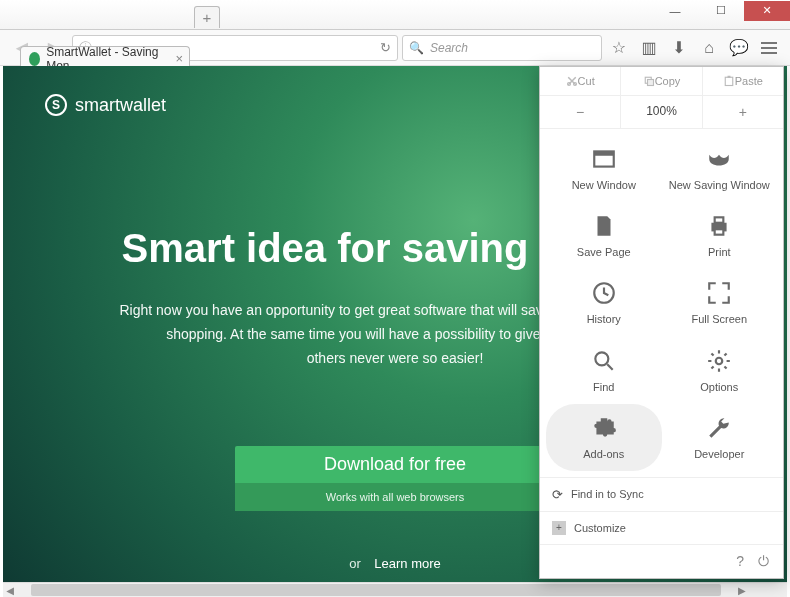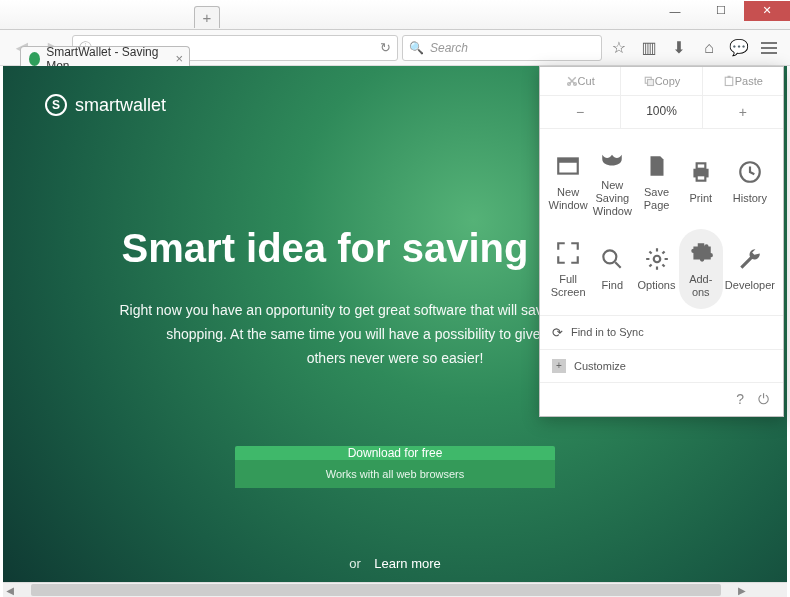--- a/index.html
+++ b/index.html
@@ -27,37 +27,37 @@
 
 
 .page { position: absolute; top: 66px; left: 3px; right: 3px; bottom: 15px; overflow:hidden;
   background: radial-gradient(circle at 60% 30%, #55b277 0%, #2f8a5a 30%, #1a5d45 70%, #0f3a33 100%); }
 .logo { position:absolute; top:28px; left:42px; color:#fff; font-size:18px; display:flex; align-items:center; gap:8px; }
 .logo .mark { width:22px; height:22px; border:2px solid #fff; border-radius:50%; display:flex; align-items:center; justify-content:center; font-size:12px; font-weight:bold; }
 .hero { position:absolute; top:160px; left:0; right:0; text-align:center; color:#fff; }
 .hero h1 { font-size:40px; font-weight:600; }
 .hero p { margin-top:28px; font-size:14px; line-height: 1.7; opacity:0.95; }
 .cta { position:absolute; top:380px; left:50%; transform:translateX(-50%); width:320px; }
-.dlbtn { background:#3fb86a; color:#fff; text-align:center; padding: 0 0; font-size:12px; border-radius:2px 2px 0 0; }
+.dlbtn { background:#3fb86a; color:#fff; text-align:center; padding: 8px 0; font-size:18px; border-radius:2px 2px 0 0; }
 .dlnote { background:#349a59; color:#e8f5ec; text-align:center; padding: 8px 0; font-size:11px; }
 .orline { position:absolute; top:490px; left:0; right:0; text-align:center; color:#dfeee6; font-size:13px; }
 .orline a { color:#fff; margin-left:10px; }
 .scrollb { position:absolute; bottom:0; left:3px; right:3px; height:15px; background:#f0f0f0; border-top:1px solid #ddd; display:flex; align-items:center; }
 .scrollb .thumb { width: 88%; height:12px; background:#cdcdcd; border-radius:2px; margin:0 14px; }
 .scrollb .arr { width:14px; color:#888; font-size:10px; text-align:center; }
 
 
 .menu { position:absolute; top:66px; right:6px; width:245px; background:#fff; border:1px solid #c2c2c2; box-shadow: 0 4px 16px rgba(0,0,0,0.25); font-size:11px; color:#555; }
 .menu-row { display:flex; border-bottom:1px solid #eee; }
 .menu-row.edit .cell { flex:1; text-align:center; padding:8px 0; display:flex; align-items:center; justify-content:center; color:#999; border-right: 1px solid #eee;}
 .menu-row.edit .cell:last-child{border-right:none;}
 .menu-row.zoom .cell { flex:1; text-align:center; padding:8px 0; font-size:14px; color:#888; border-right: 1px solid #eee;}
 .menu-row.zoom .cell:last-child{border-right:none;}
 .menu-row.zoom .cell.mid { color:#444; font-size:12px; }
-.grid { display:grid; grid-template-columns: repeat(5, 1fr); padding: 6px; }
+.grid { display:grid; grid-template-columns: repeat(2, 1fr); padding: 6px; }
 .gcell { display:flex; flex-direction:column; align-items:center; justify-content:center; padding: 10px 2px; gap:6px; border-radius:3px; }
 .gcell.hl { background:#efefef;border-radius:29px; }
 .gcell .ic { width:28px; height:28px; display:flex; align-items:center; justify-content:center; color:#6a6a6a; }
 .gcell .ic svg { width: 26px; height: 26px; fill: #6a6a6a; }
 .gcell .lbl { font-size:11px; color:#555; text-align:center; line-height:1.2; }
 .flatrow { display:flex; align-items:center; gap:8px; padding:9px 12px; border-top:1px solid #eee; color:#555; }
 .flatrow .sq { width:14px; height:14px; background:#ccc; display:flex;align-items:center;justify-content:center;font-size:10px;color:#666; }
 .footer { display:flex; justify-content:flex-end; gap:14px; padding: 8px 14px; border-top:1px solid #eee; color:#888; font-size:14px; }
 .editicon{width:12px;height:12px;}
 </style>

